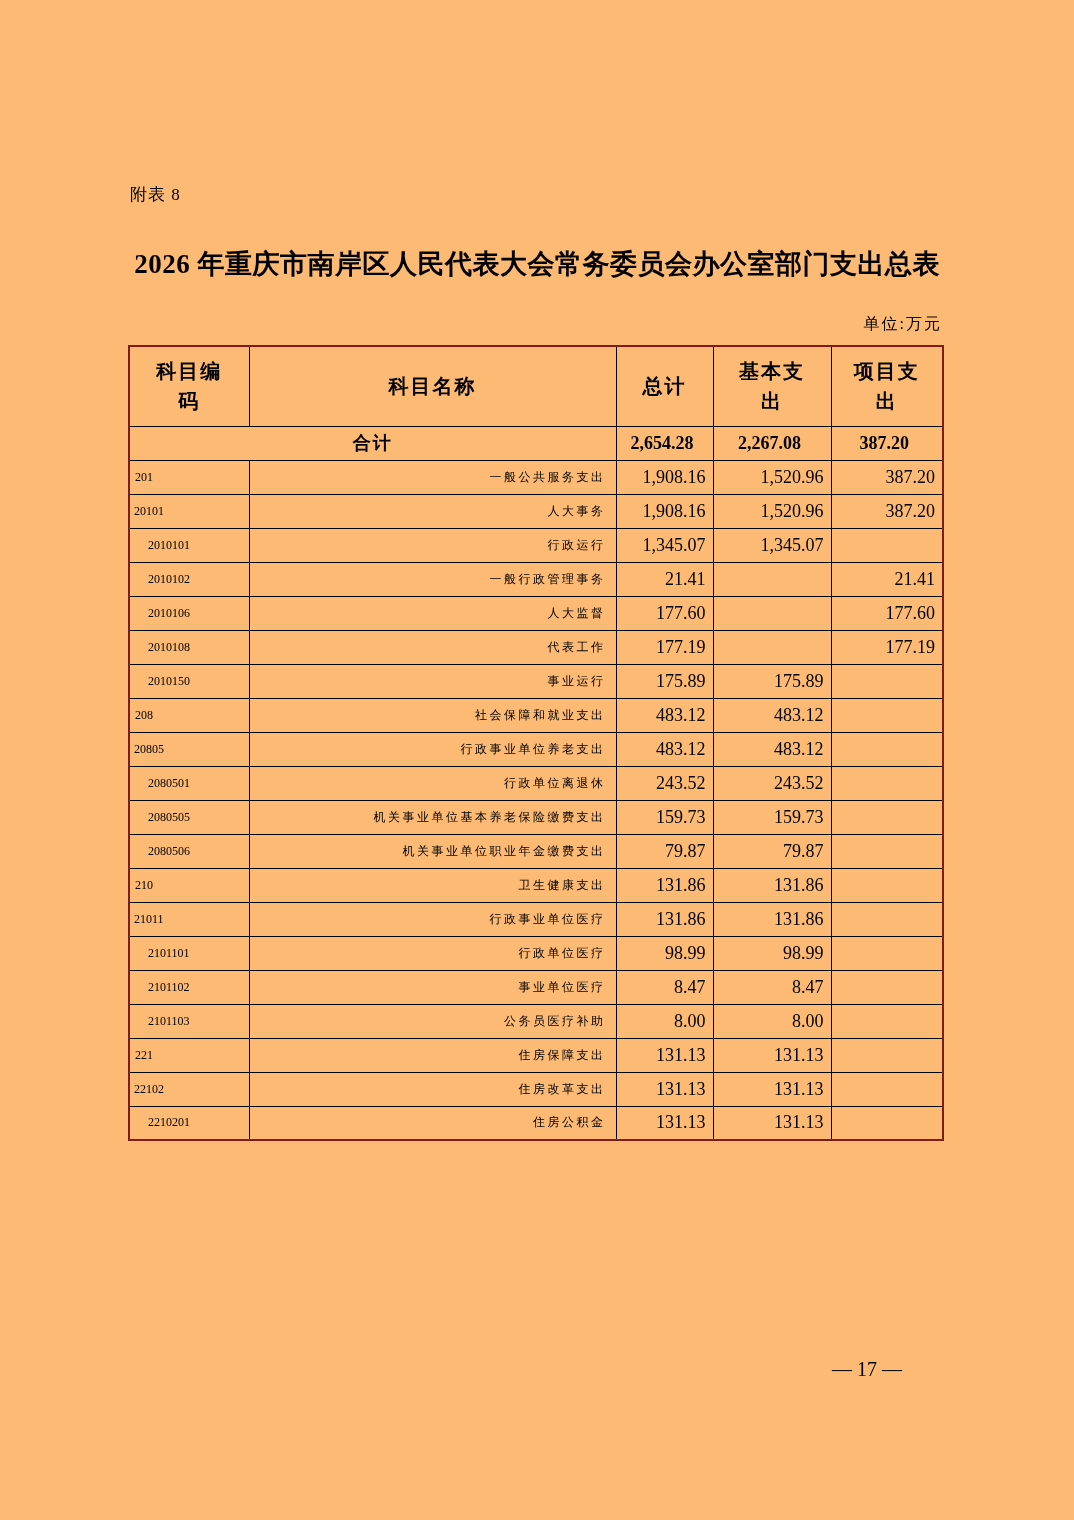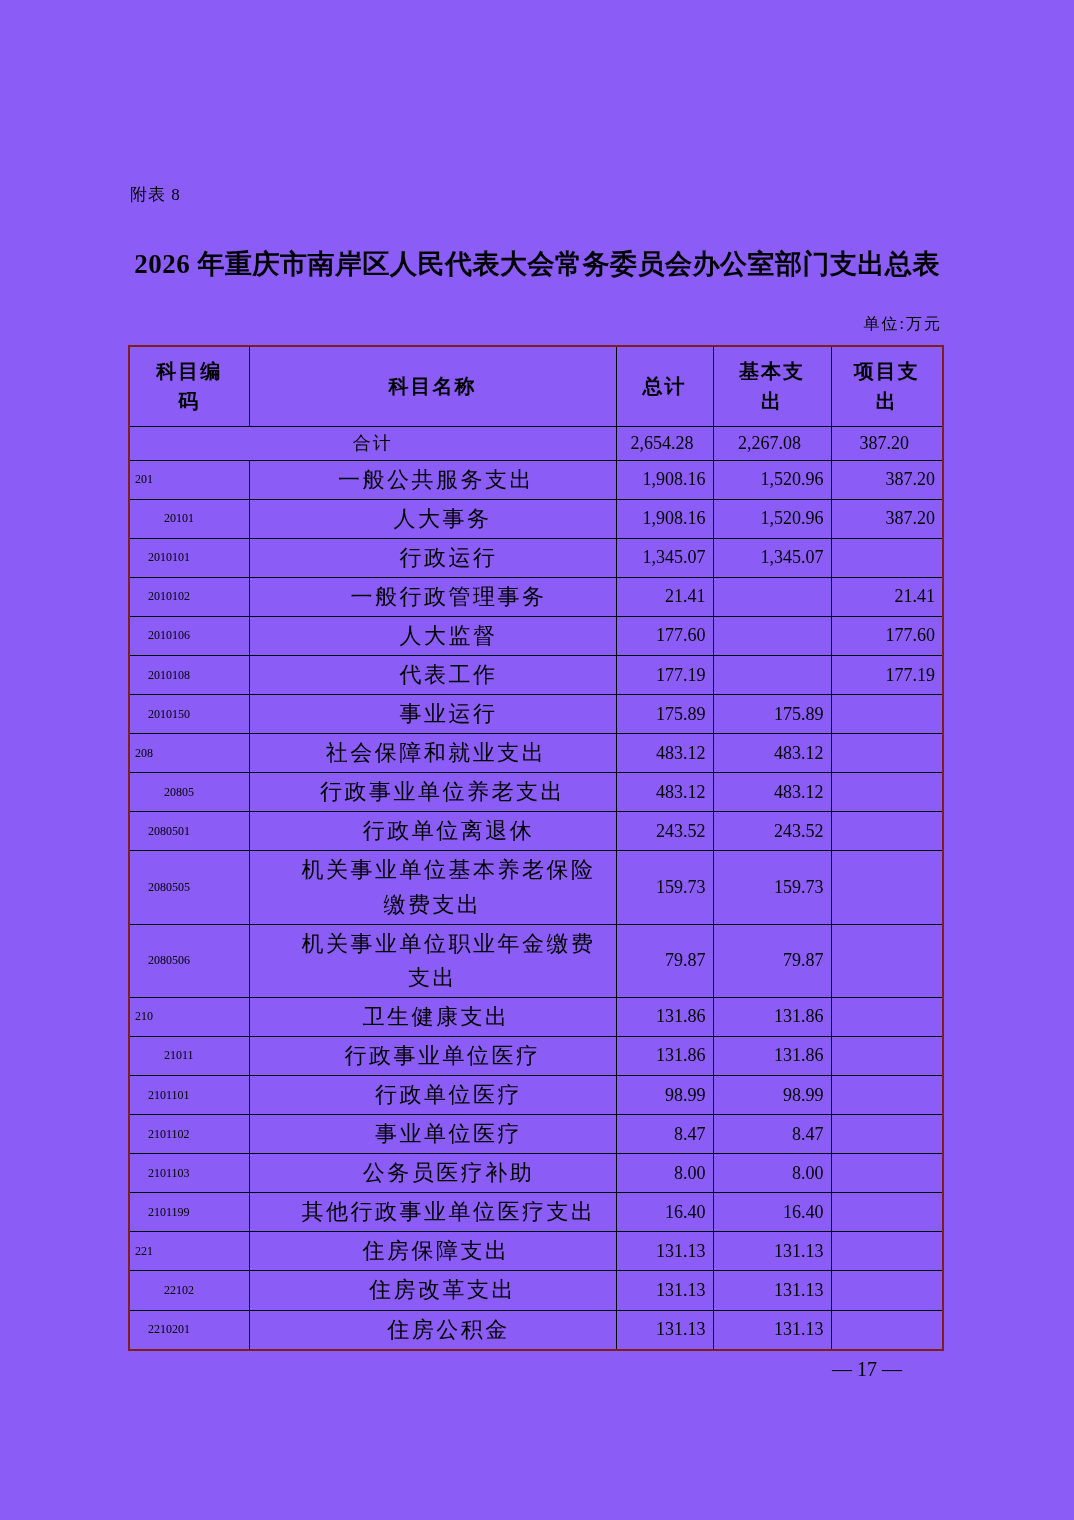--- a/index.html
+++ b/index.html
@@ -4,21 +4,21 @@
 <style>
   html, body {
     margin: 0;
     padding: 0;
     background: #ffffff;
   }
   .page {
     position: relative;
     width: 1074px;
     height: 1520px;
-    background: #8b5cf6;
+    background: #fdba74;
     color: #000000;
     font-family: "Liberation Serif", "DejaVu Serif", serif;
     overflow: hidden;
   }
   .attachment {
     position: absolute;
     left: 130px;
     top: 183px;
     font-size: 17px;
     letter-spacing: 1px;
@@ -66,40 +66,40 @@
     letter-spacing: 2px;
     white-space: pre-line;
     line-height: 1.5;
   }
   td.code {
     font-size: 12px;
     text-align: left;
     padding: 0 2px;
   }
   td.code.lvl1 { padding-left: 5px; }
-  td.code.lvl2 { padding-left: 34px; }
+  td.code.lvl2 { padding-left: 4px; }
   td.code.lvl3 { padding-left: 18px; }
   td.name {
-    font-size: 22px;
-    text-align: center;
-    padding: 2px 16px;
+    font-size: 12px;
+    text-align: right;
+    padding: 2px 10px;
     letter-spacing: 2.5px;
     line-height: 1.55;
   }
   td.name.lvl1 { text-indent: 7px; }
   td.name.lvl2 { text-indent: 20px; }
   td.name.lvl3 { text-indent: 32px; }
   td.num {
     font-size: 18px;
     text-align: right;
     padding: 0 7px 0 2px;
     font-variant-numeric: lining-nums;
   }
   tr.summary td {
-    font-weight: normal;
+    font-weight: bold;
     text-align: center;
   }
   td.summary-label {
     font-size: 18px;
     text-align: center;
     letter-spacing: 2px;
   }
   .page-number {
     position: absolute;
     left: 0;
@@ -264,27 +264,20 @@
           <td class="num"></td>
         </tr>
         <tr>
           <td class="code lvl3">2101103</td>
           <td class="name lvl3">公务员医疗补助</td>
           <td class="num">8.00</td>
           <td class="num">8.00</td>
           <td class="num"></td>
         </tr>
         <tr>
-          <td class="code lvl3">2101199</td>
-          <td class="name lvl3">其他行政事业单位医疗支出</td>
-          <td class="num">16.40</td>
-          <td class="num">16.40</td>
-          <td class="num"></td>
-        </tr>
-        <tr>
           <td class="code lvl1">221</td>
           <td class="name lvl1">住房保障支出</td>
           <td class="num">131.13</td>
           <td class="num">131.13</td>
           <td class="num"></td>
         </tr>
         <tr>
           <td class="code lvl2">22102</td>
           <td class="name lvl2">住房改革支出</td>
           <td class="num">131.13</td>

